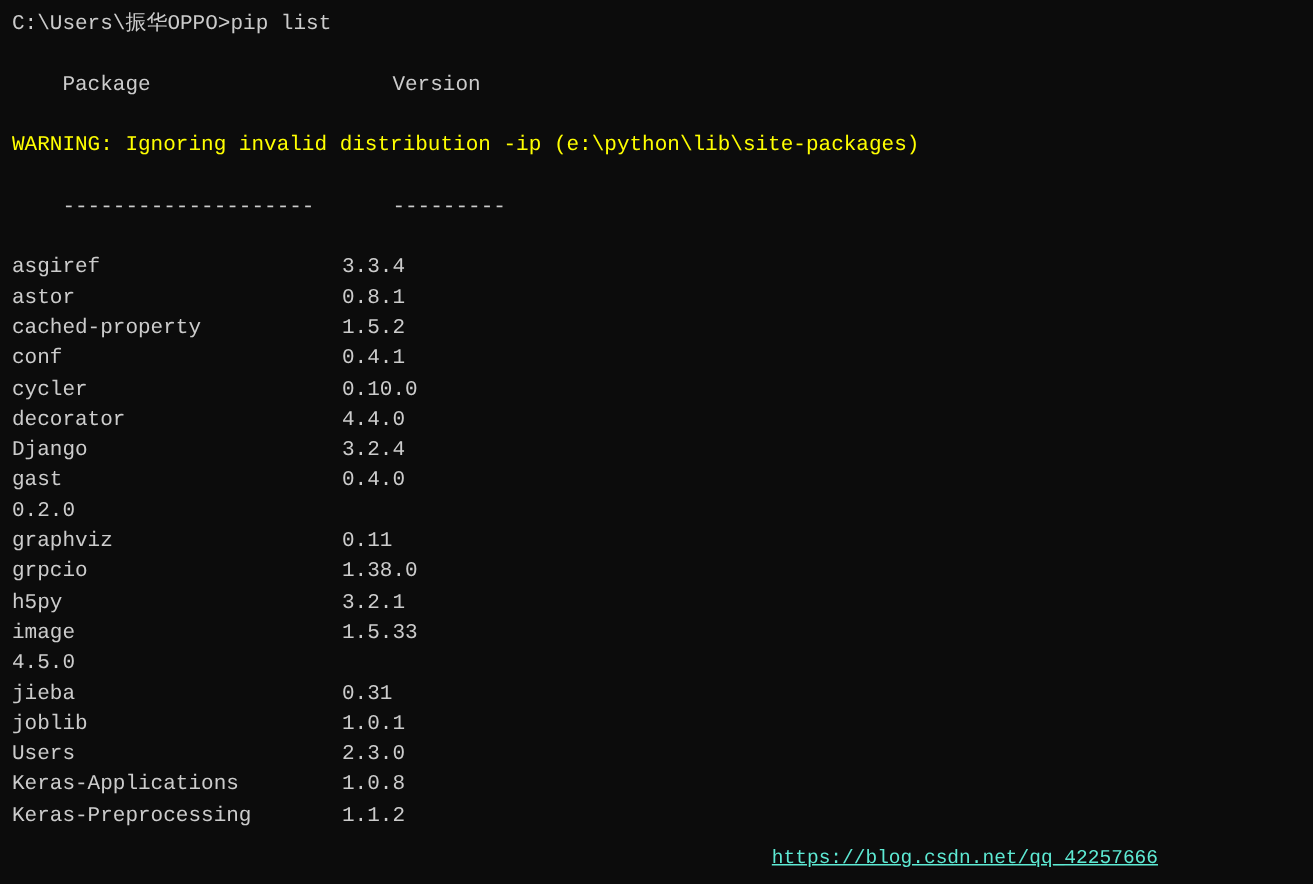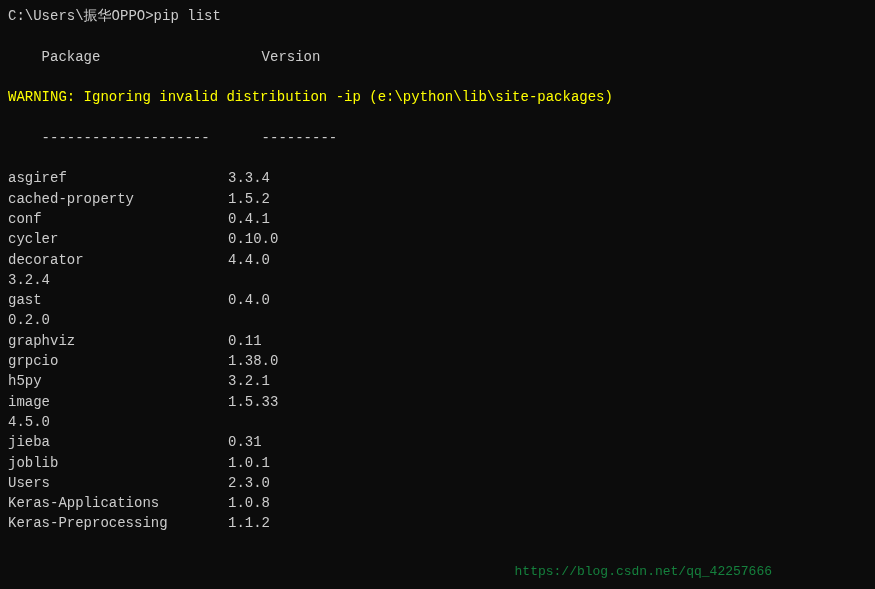--- a/index.html
+++ b/index.html
@@ -55,48 +55,50 @@
     }
 
     .pkg-version {
       color: #cccccc;
     }
 
     .watermark {
       position: absolute;
       bottom: 10px;
       right: 10px;
-      color: #15803d;
+      color: #5eead4;
       font-size: 13px;
       font-family: 'Courier New', Courier, monospace;
+      text-decoration: underline;
     }
 
     .divider {
       color: #cccccc;
     }
   </style>
 </head>
 <body>
 
 <div class="terminal">
   <div class="line line-prompt">C:\Users\振华OPPO&gt;pip list</div>
   <div class="line line-header">
     <span class="pkg-name">Package</span><span>Version</span>
   </div>
   <div class="line line-warning">WARNING: Ignoring invalid distribution -ip (e:\python\lib\site-packages)</div>
   <div class="line divider">
     <span class="pkg-name">--------------------</span><span>---------</span>
   </div>
   <div id="packages-container">
       <div class="line line-package"><span class="pkg-name">asgiref</span><span class="pkg-version">3.3.4</span></div>
+      <div class="line line-package"><span class="pkg-name">astor</span><span class="pkg-version">0.8.1</span></div>
       <div class="line line-package"><span class="pkg-name">cached-property</span><span class="pkg-version">1.5.2</span></div>
       <div class="line line-package"><span class="pkg-name">conf</span><span class="pkg-version">0.4.1</span></div>
       <div class="line line-package"><span class="pkg-name">cycler</span><span class="pkg-version">0.10.0</span></div>
       <div class="line line-package"><span class="pkg-name">decorator</span><span class="pkg-version">4.4.0</span></div>
-      <div class="line line-package"><span class="pkg-version">3.2.4</span></div>
+      <div class="line line-package"><span class="pkg-name">Django</span><span class="pkg-version">3.2.4</span></div>
       <div class="line line-package"><span class="pkg-name">gast</span><span class="pkg-version">0.4.0</span></div>
       <div class="line line-package"><span class="pkg-version">0.2.0</span></div>
       <div class="line line-package"><span class="pkg-name">graphviz</span><span class="pkg-version">0.11</span></div>
       <div class="line line-package"><span class="pkg-name">grpcio</span><span class="pkg-version">1.38.0</span></div>
       <div class="line line-package"><span class="pkg-name">h5py</span><span class="pkg-version">3.2.1</span></div>
       <div class="line line-package"><span class="pkg-name">image</span><span class="pkg-version">1.5.33</span></div>
       <div class="line line-package"><span class="pkg-version">4.5.0</span></div>
       <div class="line line-package"><span class="pkg-name">jieba</span><span class="pkg-version">0.31</span></div>
       <div class="line line-package"><span class="pkg-name">joblib</span><span class="pkg-version">1.0.1</span></div>
       <div class="line line-package"><span class="pkg-name">Users</span><span class="pkg-version">2.3.0</span></div>

